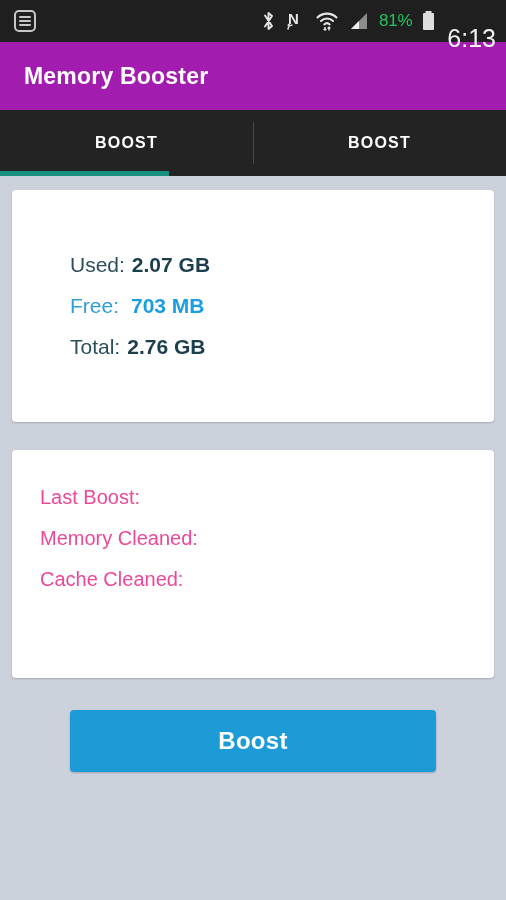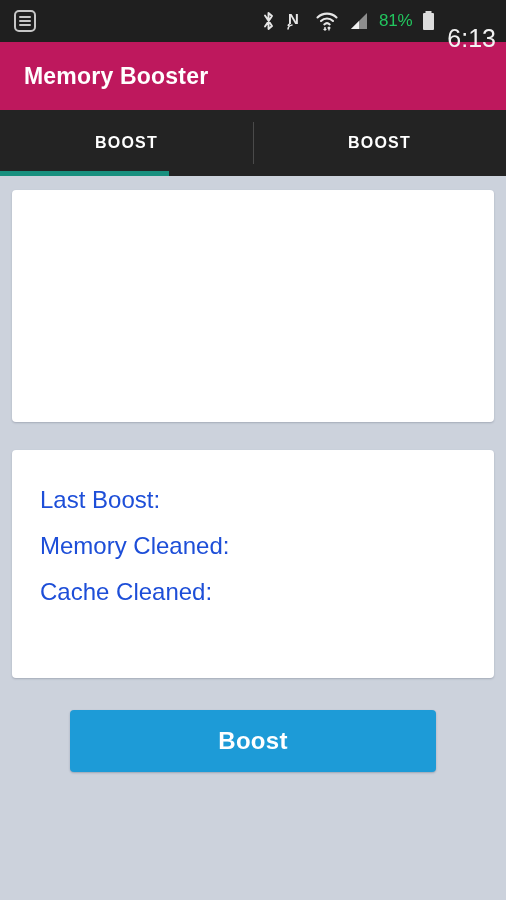--- a/index.html
+++ b/index.html
@@ -62,21 +62,21 @@
     color: #f2f2f2;
     font-size: 25px;
     letter-spacing: 0px;
     margin-left: 2px;
     margin-top: 35px;
   }
 
   
   .appbar {
     height: 68px;
-    background: #be185d;
+    background: #a21caf;
     display: flex;
     align-items: center;
     padding-left: 24px;
     box-sizing: border-box;
   }
   .app-title {
     color: #ffffff;
     font-size: 23px;
     font-weight: bold;
     letter-spacing: 0.2px;
@@ -175,22 +175,22 @@
   .card-boostinfo {
     margin-top: 28px;
     height: 228px;
     padding: 36px 0 0 28px;
     box-sizing: border-box;
     display: flex;
     flex-direction: column;
     gap: 18px;
   }
   .info-row {
-    font-size: 24px;
-    color: #1d4ed8;
+    font-size: 20px;
+    color: #ec4899;
     display: flex;
     gap: 8px;
   }
   .info-val { color: #1f8aa8; }
 
   .boost-wrap {
     margin-top: 32px;
     padding: 0 58px;
     box-sizing: border-box;
   }
@@ -272,20 +272,34 @@
     <div class="tab">
       <span>BOOST</span>
     </div>
     <div class="tab-underline" style="background: rgb(24, 144, 127);"></div>
   </div>
 
   <div class="content">
 
     <div class="card card-mem">
 
+      <div class="mem-stats">
+        <div class="stat-row">
+          <span class="stat-key">Used:</span>
+          <span class="stat-val">2.07 GB</span>
+        </div>
+        <div class="stat-row free">
+          <span class="stat-key">Free:</span>
+          <span class="stat-val">703 MB</span>
+        </div>
+        <div class="stat-row">
+          <span class="stat-key">Total:</span>
+          <span class="stat-val">2.76 GB</span>
+        </div>
+      </div>
     </div>
 
     <div class="card card-boostinfo">
       <div class="info-row">
         <span>Last Boost:</span>
         <span class="info-val"></span>
       </div>
       <div class="info-row">
         <span>Memory Cleaned:</span>
         <span class="info-val"></span>

